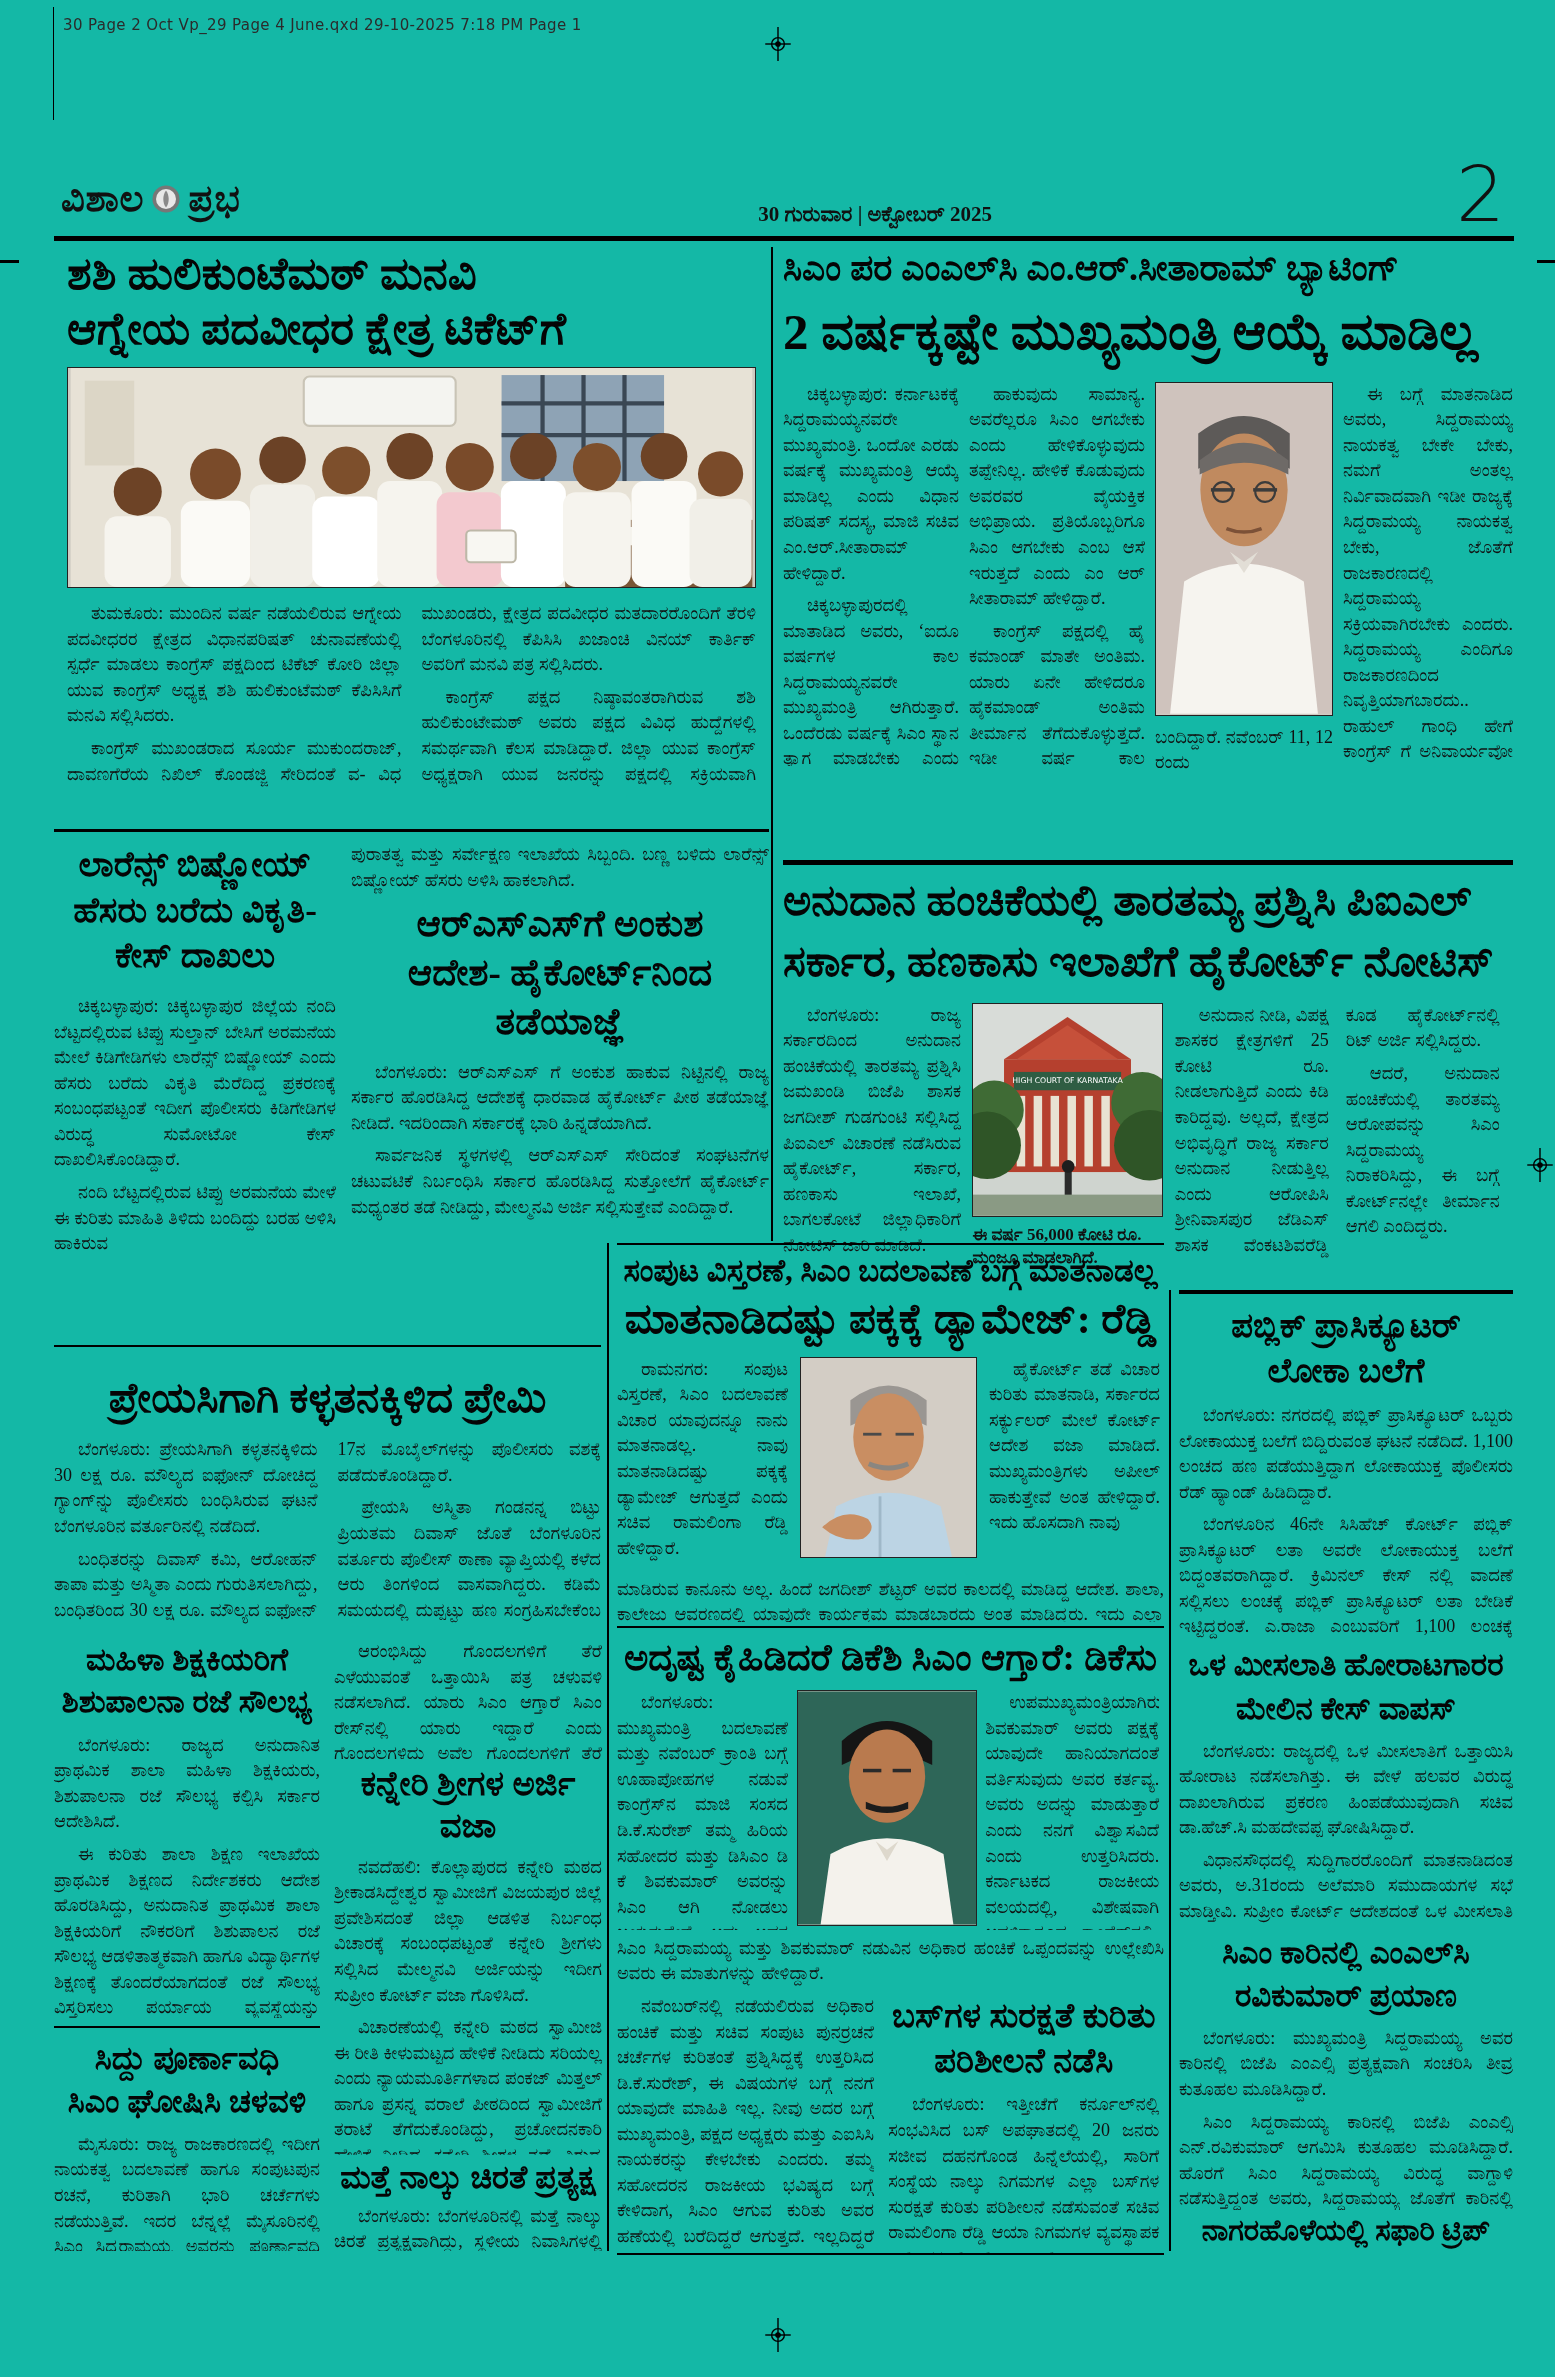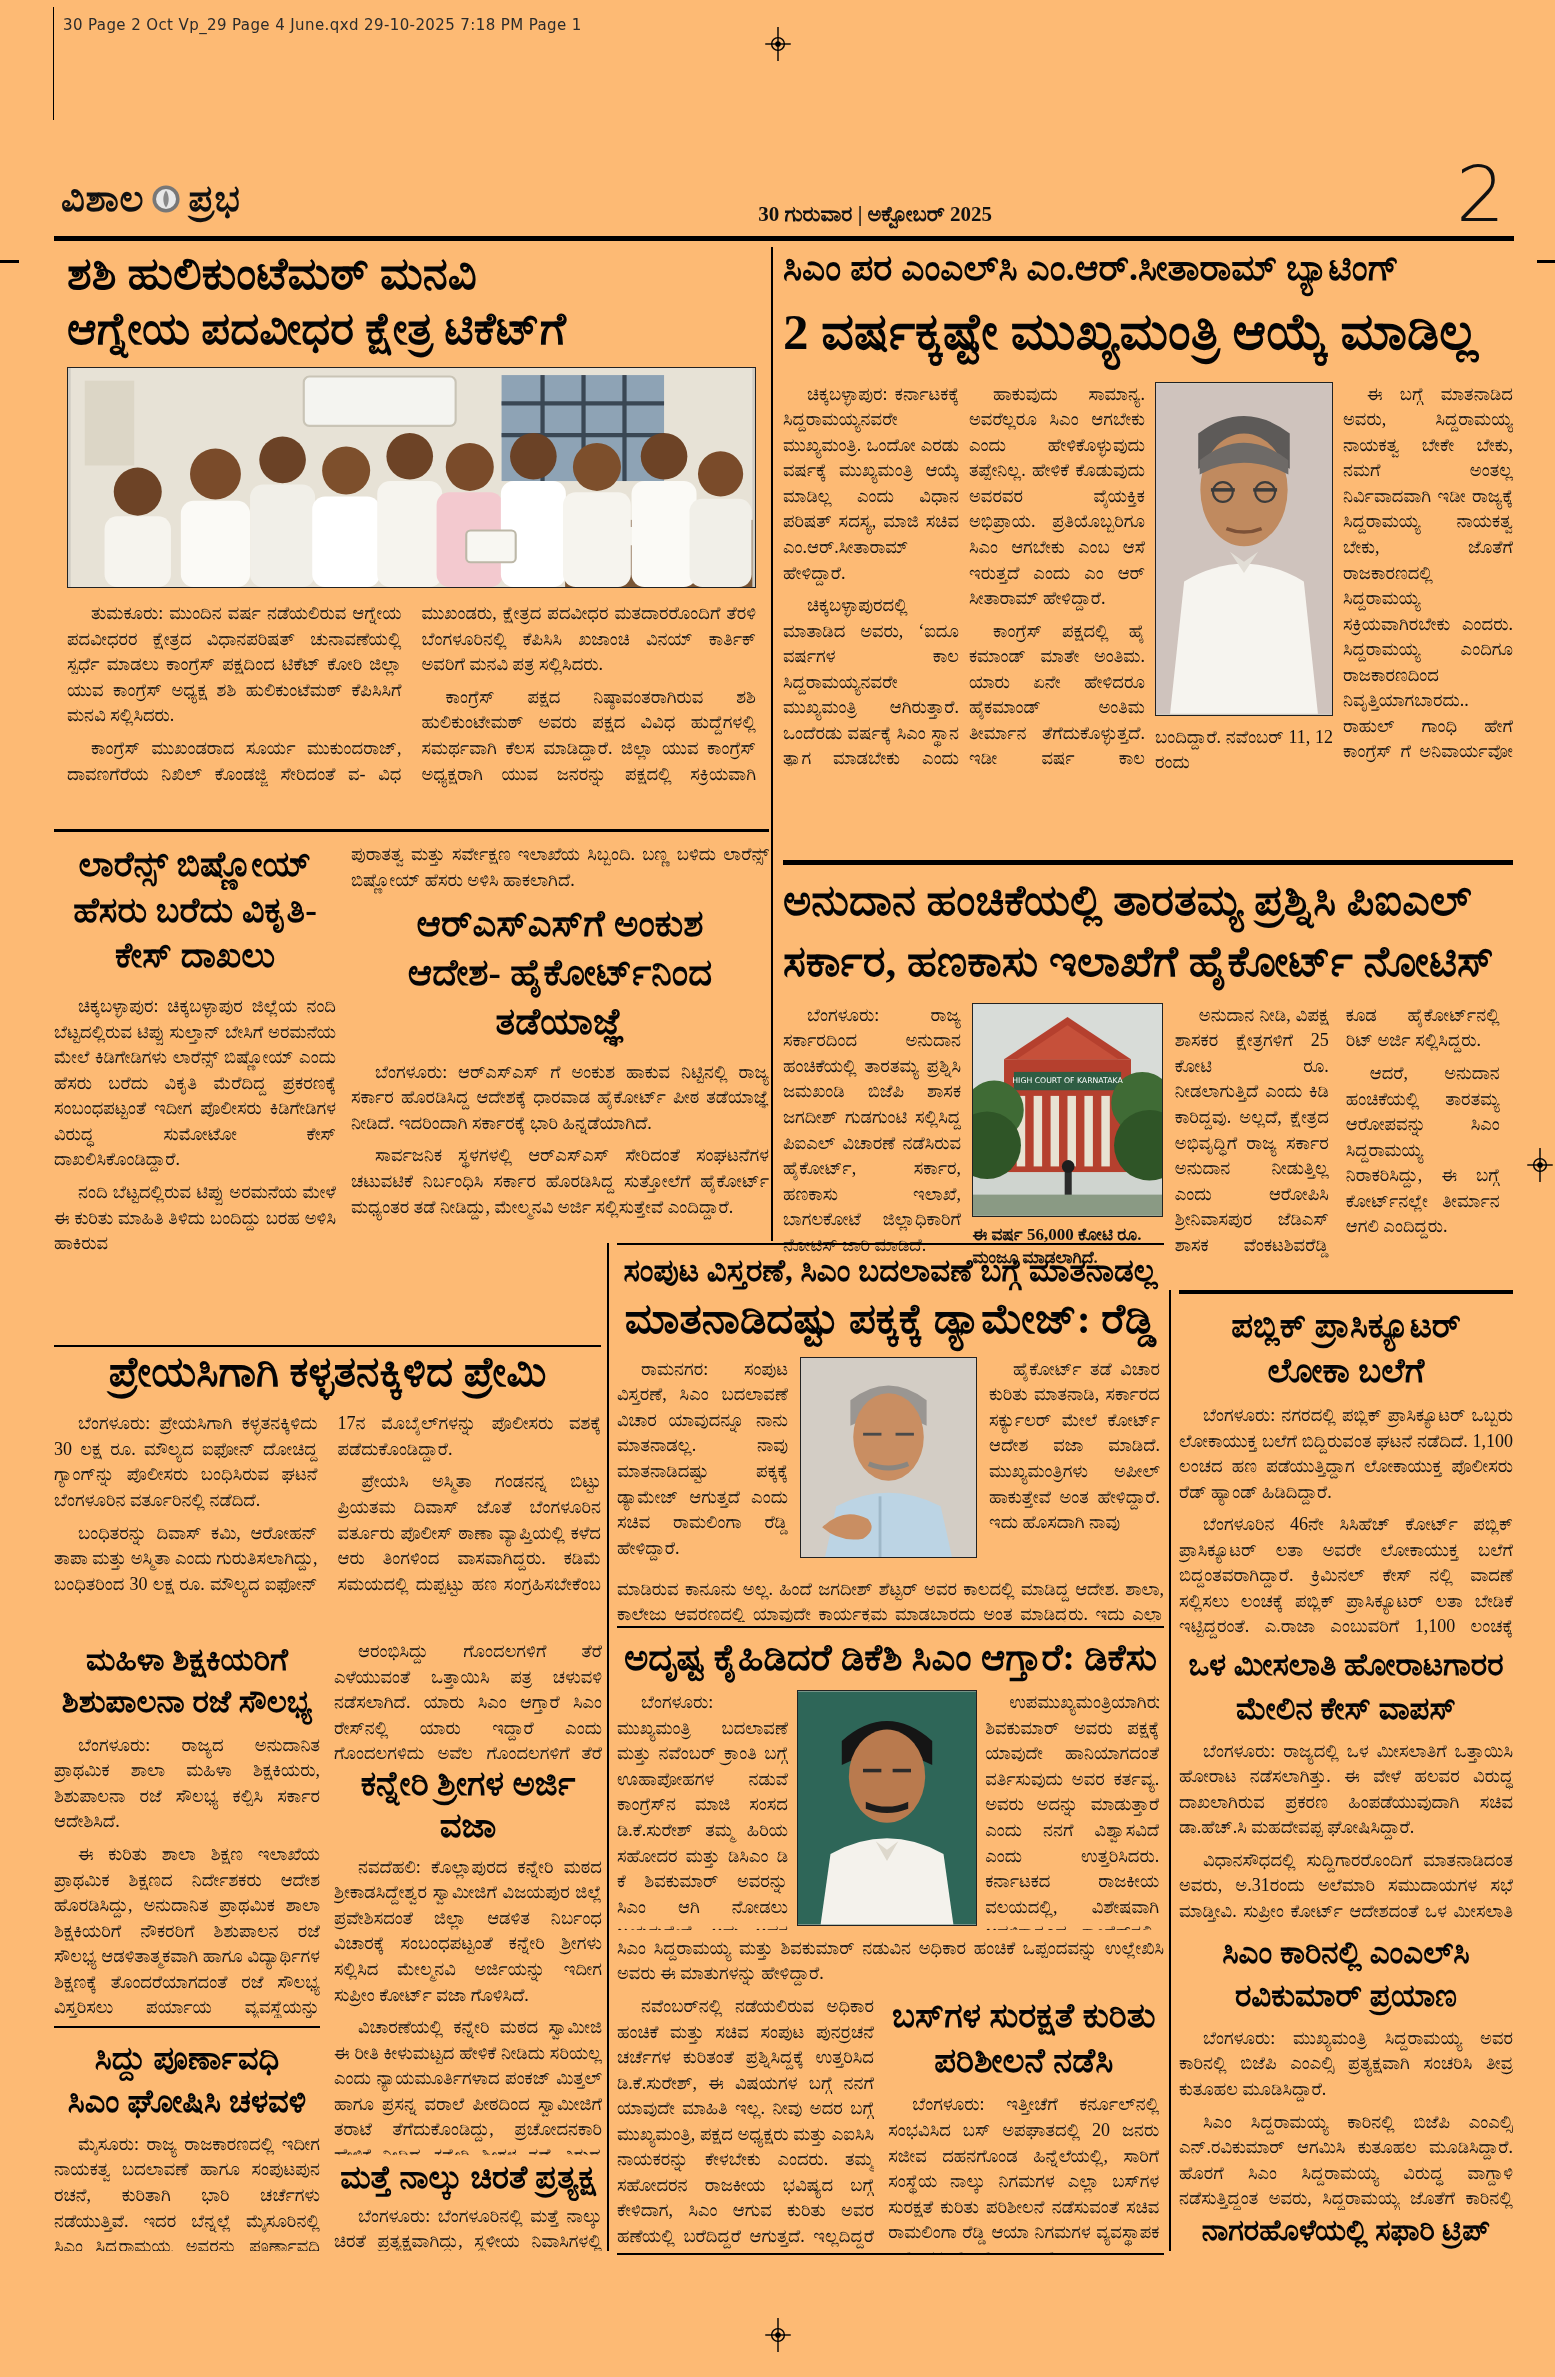--- a/index.html
+++ b/index.html
@@ -1,16 +1,16 @@
 <!DOCTYPE html>
 <html style="font-size:11.4px"><head>
 <meta charset="utf-8">
 <style>
   html,body{margin:0;padding:0;background:#d9d9d6;}
-  #stage{position:relative;width:1555px;height:2377px;background:#fdba74;overflow:hidden;
+  #stage{position:relative;width:1555px;height:2377px;background:#14b8a6;overflow:hidden;
          font-family:"Liberation Serif", serif;color:#111;}
   .abs{position:absolute;}
   .rule{background:#000;}
   .slug{font-family:"DejaVu Sans", sans-serif;font-size:15px;color:#2b2b2b;letter-spacing:0.4px;}
   .mast-title{font-size:37px;font-weight:bold;letter-spacing:0.7px;}
   .mast-date{font-size:21px;font-weight:bold;text-align:right;}
   .pageno{font-size:77px;font-family:"DejaVu Sans", sans-serif;font-weight:300;line-height:1;}
   .hl{font-weight:bold;color:#050505;line-height:1.22;}
   .hl.center{text-align:center;}
   .body-txt{font-size:18px;line-height:1.42;text-align:justify;}
@@ -242,21 +242,21 @@
         <line x1="112" y1="196" x2="112" y2="282" stroke="#9fb8c8" stroke-width="4"></line>
       </svg>
       <div class="body-txt ovh" style="width:171px;height:214px;">
         <p>ಹೈಕೋರ್ಟ್ ತಡೆ ವಿಚಾರ ಕುರಿತು ಮಾತನಾಡಿ, ಸರ್ಕಾರದ ಸರ್ಕ್ಯುಲರ್ ಮೇಲೆ ಕೋರ್ಟ್ ಆದೇಶ ವಜಾ ಮಾಡಿದೆ. ಮುಖ್ಯಮಂತ್ರಿಗಳು ಅಪೀಲ್ ಹಾಕುತ್ತೇವೆ ಅಂತ ಹೇಳಿದ್ದಾರೆ. ಇದು ಹೊಸದಾಗಿ ನಾವು</p>
       </div>
     </div>
     <div class="body-txt" style="margin-top:5.7px;">ಮಾಡಿರುವ ಕಾನೂನು ಅಲ್ಲ. ಹಿಂದೆ ಜಗದೀಶ್ ಶೆಟ್ಟರ್ ಅವರ ಕಾಲದಲ್ಲಿ ಮಾಡಿದ್ದ ಆದೇಶ. ಶಾಲಾ, ಕಾಲೇಜು ಆವರಣದಲ್ಲಿ ಯಾವುದೇ ಕಾರ್ಯಕ್ರಮ ಮಾಡಬಾರದು ಅಂತ ಮಾಡಿದ್ದರು. ಇದು ಎಲ್ಲಾ ಪಕ್ಷಗಳು, ಎಲ್ಲಾ ಸಂಘಸಂಸ್ಥೆಗಳಿಗೂ ಅನ್ವಯ ಆಗುತ್ತದೆ ಎಂದು ತಿಳಿಸಿದರು.</div>
   </div>
 
   <div class="abs ovh" style="left:54px;top:1345px;width:547px;height:285px;border-top:2.9px solid #000;">
-    <div class="hl center" style="font-size:42px;margin-top:0;">ಪ್ರೇಯಸಿಗಾಗಿ ಕಳ್ಳತನಕ್ಕಿಳಿದ ಪ್ರೇಮಿ</div>
+    <div class="hl center" style="font-size:42px;margin-top:26px;">ಪ್ರೇಯಸಿಗಾಗಿ ಕಳ್ಳತನಕ್ಕಿಳಿದ ಪ್ರೇಮಿ</div>
     <div class="body-txt cols2" style="margin-top:13px;height:207px;overflow:hidden;">
       <p>ಬೆಂಗಳೂರು: ಪ್ರೇಯಸಿಗಾಗಿ ಕಳ್ಳತನಕ್ಕಿಳಿದು 30 ಲಕ್ಷ ರೂ. ಮೌಲ್ಯದ ಐಫೋನ್ ದೋಚಿದ್ದ ಗ್ಯಾಂಗ್‌ನ್ನು ಪೊಲೀಸರು ಬಂಧಿಸಿರುವ ಘಟನೆ ಬೆಂಗಳೂರಿನ ವರ್ತೂರಿನಲ್ಲಿ ನಡೆದಿದೆ.</p>
       <p>ಬಂಧಿತರನ್ನು ದಿವಾಸ್ ಕಮಿ, ಆರೋಹನ್ ತಾಪಾ ಮತ್ತು ಅಸ್ಮಿತಾ ಎಂದು ಗುರುತಿಸಲಾಗಿದ್ದು, ಬಂಧಿತರಿಂದ 30 ಲಕ್ಷ ರೂ. ಮೌಲ್ಯದ ಐಫೋನ್ 17ನ ಮೊಬೈಲ್‌ಗಳನ್ನು ಪೊಲೀಸರು ವಶಕ್ಕೆ ಪಡೆದುಕೊಂಡಿದ್ದಾರೆ.</p>
       <p>ಪ್ರೇಯಸಿ ಅಸ್ಮಿತಾ ಗಂಡನನ್ನ ಬಿಟ್ಟು ಪ್ರಿಯತಮ ದಿವಾಸ್ ಜೊತೆ ಬೆಂಗಳೂರಿನ ವರ್ತೂರು ಪೊಲೀಸ್ ಠಾಣಾ ವ್ಯಾಪ್ತಿಯಲ್ಲಿ ಕಳೆದ ಆರು ತಿಂಗಳಿಂದ ವಾಸವಾಗಿದ್ದರು. ಕಡಿಮೆ ಸಮಯದಲ್ಲಿ ದುಪ್ಪಟ್ಟು ಹಣ ಸಂಗ್ರಹಿಸಬೇಕೆಂಬ ಆಸೆಯಿಂದ ಕಳ್ಳತನಕ್ಕಿಳಿಯುವ ಪ್ಲ್ಯಾನ್ ಮಾಡಿದ್ದರು. ಪ್ರಿಯತಮ ದಿವಾಸ್ ತನ್ನ ಸ್ನೇಹಿತ ಆರೋಹನ್ ತಾಪಾ ಜೊತೆ ಸೇರಿಕೊಂಡು ದೊಡ್ಡ ದೊಡ್ಡ ಮೊಬೈಲ್ ಶೋ ರೂಂಗಳಿಗೆ ಕನ್ನ ಹಾಕಲು ಯೋಜಿಸುತ್ತಾರೆ.</p>
 
     </div>
   </div>
 
   <div class="abs ovh" style="left:54px;top:1639px;width:266px;height:612px;">
     <div class="hl center" style="font-size:31px;line-height:1.35;">

